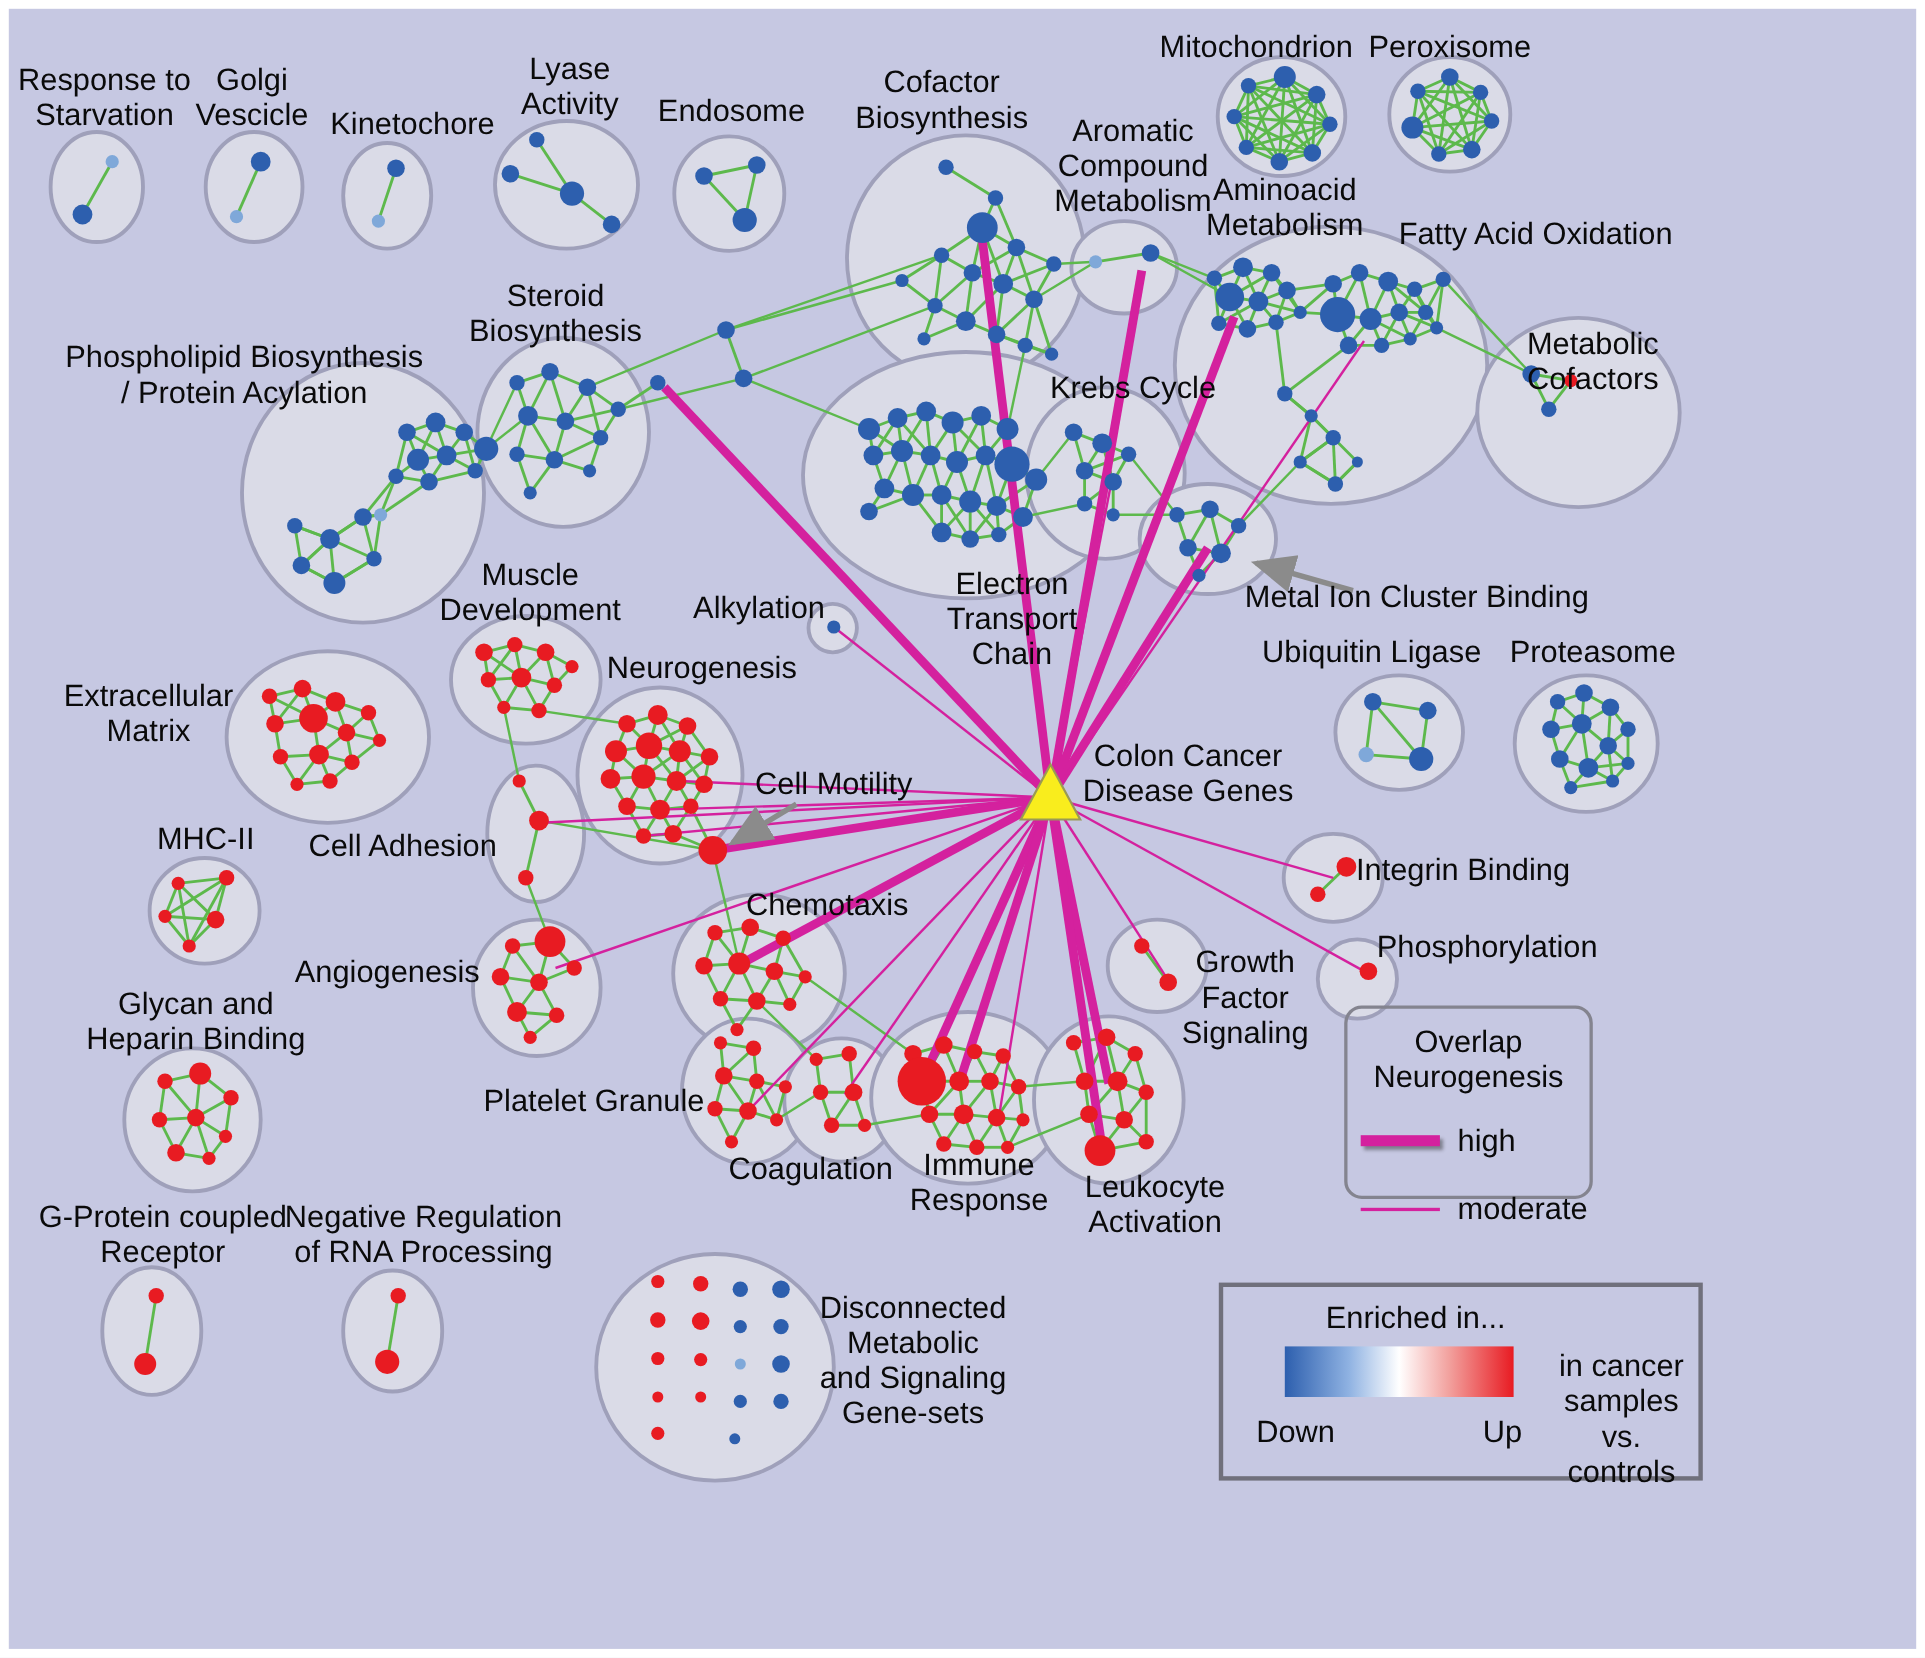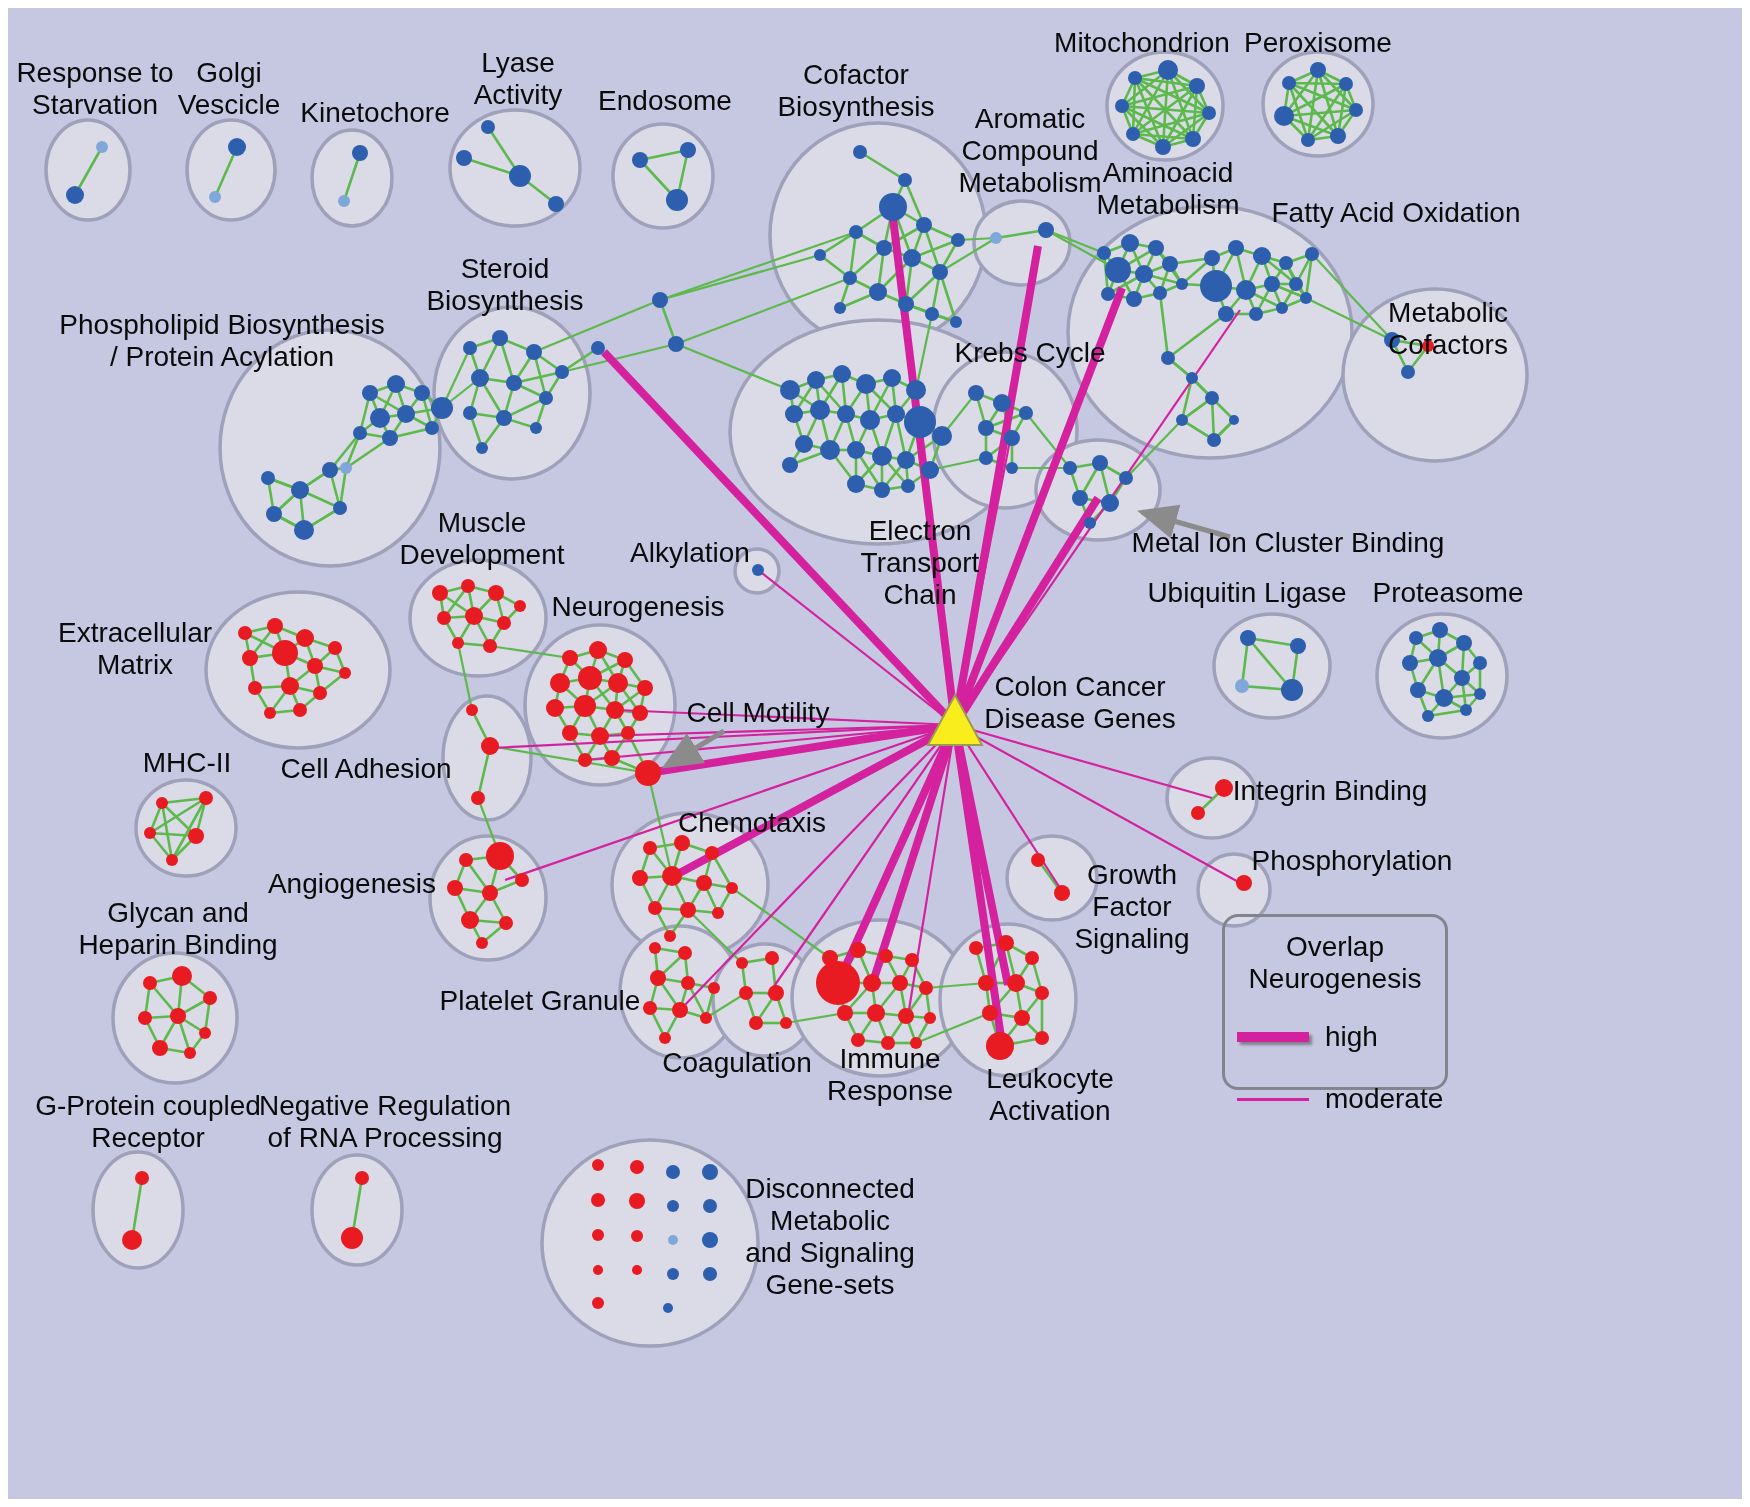--- a/index.html
+++ b/index.html
@@ -1055,13 +1055,24 @@
     <div class="lo-row">
       <span class="line-high"></span>
       <span class="lo-label">high</span>
     </div>
     <div class="lo-row">
       <span class="line-moderate"></span>
       <span class="lo-label">moderate</span>
     </div>
   </div>
 
+  <div class="legend legend-enrich">
+    <div class="le-title">Enriched in...</div>
+    <div class="le-gradient"></div>
+    <div class="le-down">Down</div>
+    <div class="le-up">Up</div>
+    <div class="le-note">
+      <div>in cancer</div>
+      <div>samples</div>
+      <div>vs. controls</div>
+    </div>
+  </div>
 </div>
 
 </body></html>

